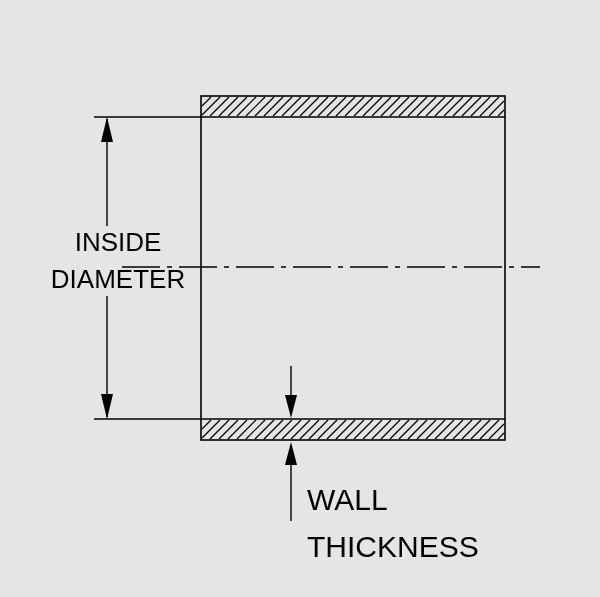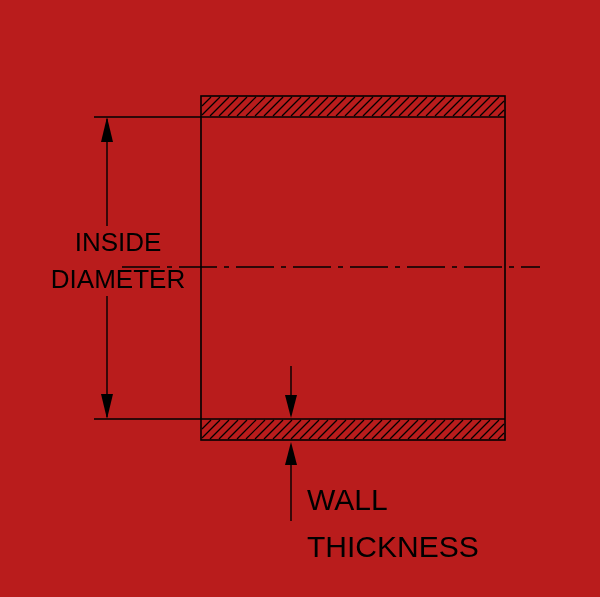--- a/index.html
+++ b/index.html
@@ -4,21 +4,21 @@
 <style>
   html, body {
     margin: 0;
     padding: 0;
     background: #ffffff;
   }
   .canvas {
     position: relative;
     width: 600px;
     height: 597px;
-    background: #b91c1c;
+    background: #e5e5e5;
     overflow: hidden;
     font-family: "Liberation Sans", sans-serif;
   }
   svg {
     display: block;
   }
   .dim-label {
     font-family: "Liberation Sans", sans-serif;
     font-size: 26px;
     fill: #000000;

